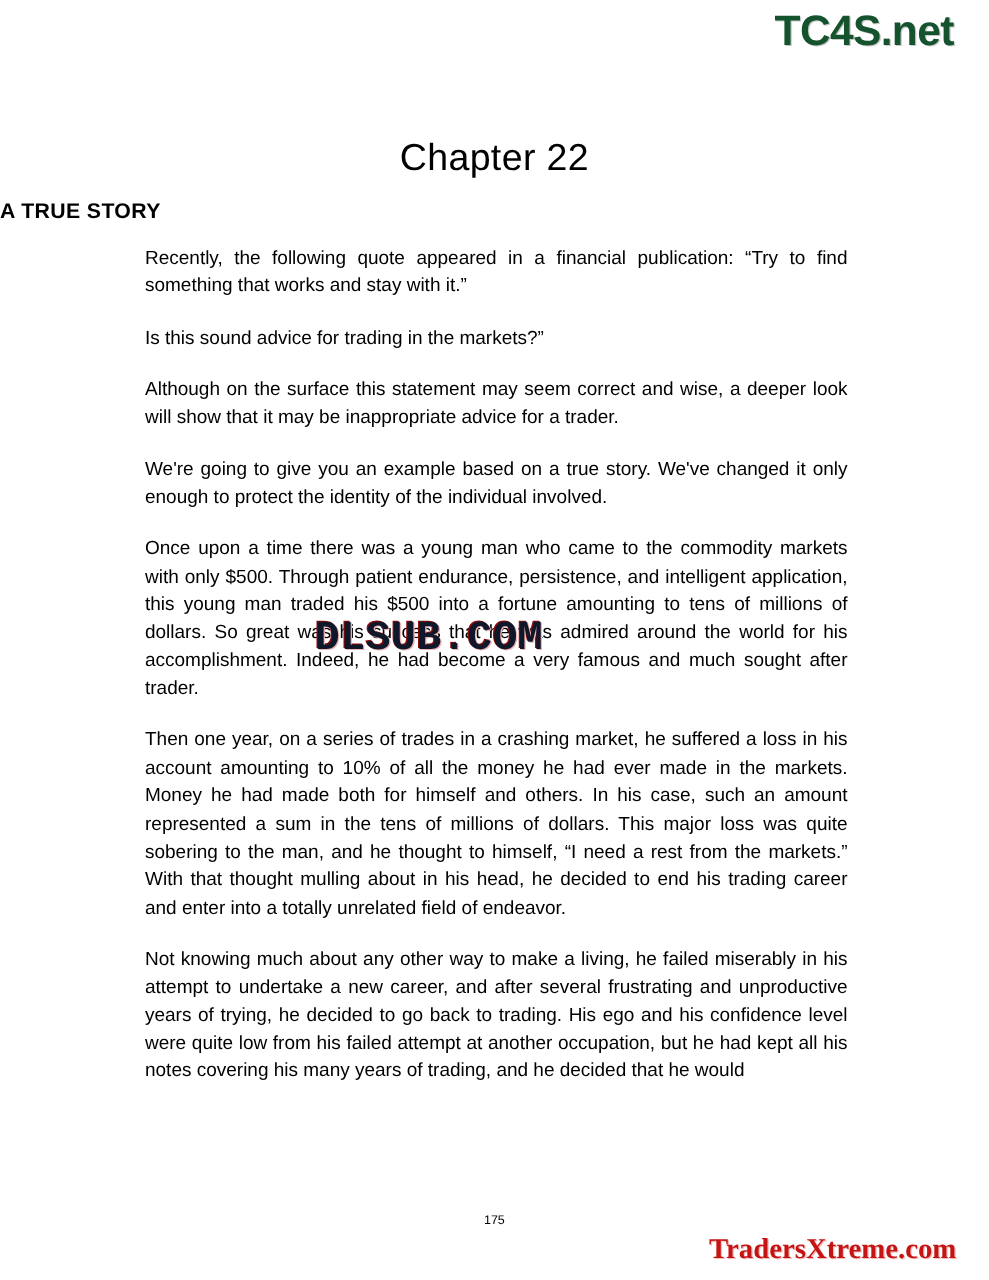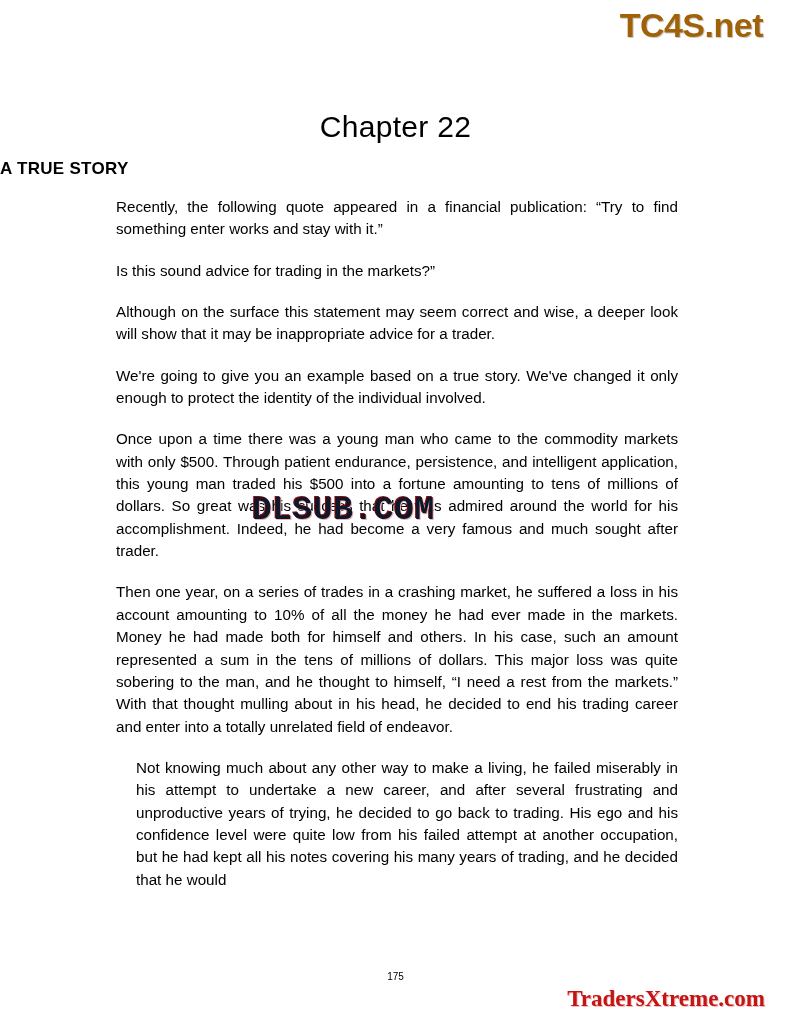--- a/index.html
+++ b/index.html
@@ -23,21 +23,21 @@
 
   
   .brand-top {
     position: absolute;
     top: 6px;
     right: 28px;
     font-family: "Liberation Sans", sans-serif;
     font-weight: bold;
     font-size: 34px;
     letter-spacing: -0.5px;
-    color: #a16207;
+    color: #14532d;
     text-shadow: 1px 1px 0 #c9c9c9;
   }
 
   
   .chapter-title {
     position: absolute;
     top: 90px;
     left: 0;
     width: 100%;
     text-align: center;
@@ -64,21 +64,20 @@
     width: 562px;
   }
   .para {
     font-size: 15.2px;
     line-height: 1.47;
     text-align: justify;
     margin: 0 0 19px 0;
   }
   .para.last {
     margin-bottom: 0;
-    margin-left: 20px;
   }
 
   
   .watermark-center {
     position: absolute;
     left: 252px;
     top: 492px;
     font-family: Liberation Mono, monospace;
     font-weight: bold;
     font-size: 33px;
@@ -112,21 +111,21 @@
 <body>
 
 <div class="page">
 
   <div class="brand-top">TC4S.net</div>
 
   <h1 class="chapter-title">Chapter 22</h1>
   <h2 class="chapter-subtitle">A TRUE STORY</h2>
 
   <div class="body-col">
-    <p class="para">Recently, the following quote appeared in a financial publication: “Try to find something enter works and stay with it.”</p>
+    <p class="para">Recently, the following quote appeared in a financial publication: “Try to find something that works and stay with it.”</p>
     <p class="para">Is this sound advice for trading in the markets?”</p>
     <p class="para">Although on the surface this statement may seem correct and wise, a deeper look will show that it may be inappropriate advice for a trader.</p>
     <p class="para">We're going to give you an example based on a true story.  We've changed it only enough to protect the identity of the individual involved.</p>
     <p class="para">Once upon a time there was a young man who came to the commodity markets with only $500.   Through patient endurance, persistence, and intelligent application, this young man traded his $500 into a fortune amounting to tens of millions of dollars.  So great was his success that he was admired around the world for his accomplishment.  Indeed, he had become a very famous and much sought after trader.</p>
     <p class="para">Then one year, on a series of trades in a crashing market, he suffered a loss in his account amounting to 10% of all the money he had ever made in the markets.  Money he had made both for himself and others.  In his case, such an amount represented a sum in the tens of millions of dollars.  This major loss was quite sobering to the man, and he thought to himself, “I need a rest from the markets.”  With that thought mulling about in his head, he decided to end his trading career and enter into a totally unrelated field of endeavor.</p>
     <p class="para last">Not knowing much about any other way to make a living, he failed miserably in his attempt to undertake a new career, and after several frustrating and unproductive years of trying, he decided to go back to trading. His ego and his confidence level were quite low from his failed attempt at another occupation, but he had kept all his notes covering his many years of trading, and he decided that he would</p>
   </div>
 
   <div class="watermark-center">DLSUB.COM</div>
 

